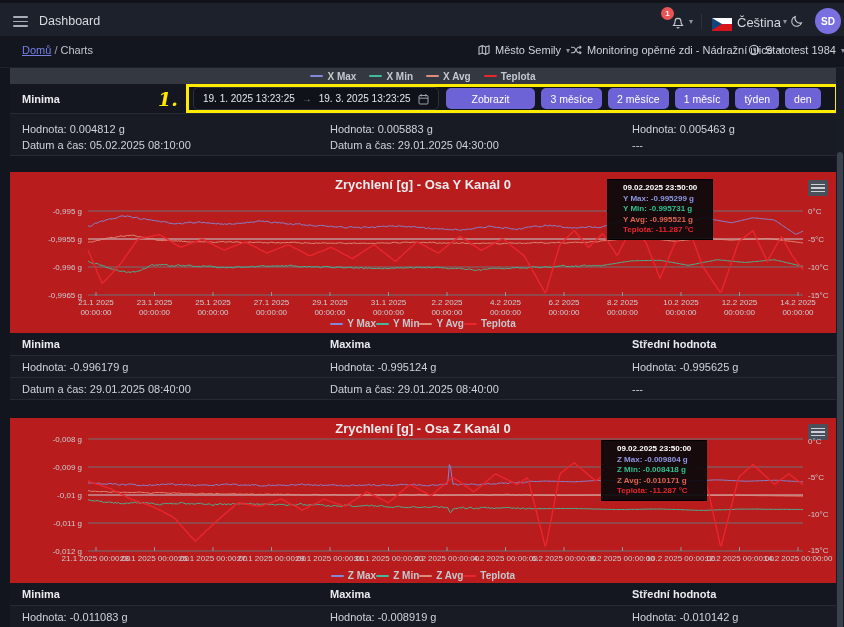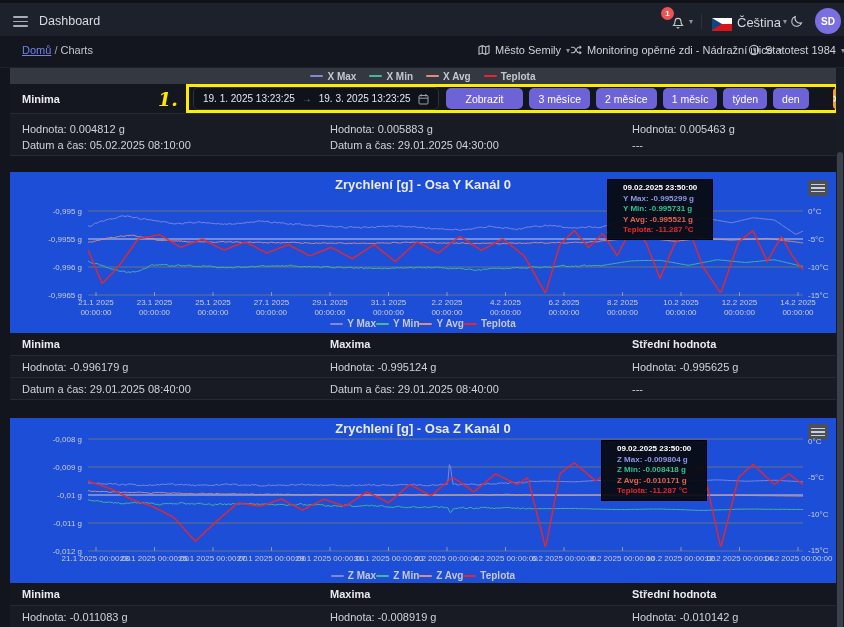--- a/index.html
+++ b/index.html
@@ -46,29 +46,29 @@
 
   
   .toolbar-row{position:absolute;left:10px;top:84px;width:826px;height:30px;background:#14171f;border-bottom:1px solid #252a34;box-sizing:border-box;}
   .annot{position:absolute;left:148px;top:0;height:30px;display:flex;align-items:center;
     font-family:"DejaVu Serif",serif;font-style:italic;font-weight:bold;font-size:19px;color:#ffe600;}
   .hl-box{position:absolute;left:176px;top:0px;width:652px;height:29px;border:3px solid #ffec00;box-sizing:border-box;
     background:#12151d;display:flex;align-items:center;padding:0 4px;}
   .daterange{display:flex;align-items:center;gap:7px;background:#0f1219;border:1px solid #2c313c;border-radius:5px;
     height:21px;padding:0 9px;font-size:10px;color:#e4e7ec;cursor:text;white-space:nowrap;}
   .dr-arrow{color:#7d8390;font-size:10px;}
-  .btn{background:#6e63d6;color:#fff;border:none;border-radius:5px;font-size:10.5px;height:21px;padding:0 20px;
+  .btn{background:#6e63d6;color:#fff;border:none;border-radius:5px;font-size:10.5px;height:21px;padding:0 26px;
     font-family:"Liberation Sans",sans-serif;cursor:pointer;white-space:nowrap;}
   .zobrazit{margin-left:7px;}
   .tb-spacer{flex:1;}
   .range-btn{margin-left:6px;padding:0 9px;}
   .close-btn{margin-left:24px;background:#efa234;color:#fff6e6;width:30px;padding:0;font-weight:bold;font-size:12px;}
 
   
-  .chart-card{position:absolute;left:10px;width:826px;background:#1d4ed8;}
+  .chart-card{position:absolute;left:10px;width:826px;background:#b91c1c;}
   .chart-title{position:absolute;left:0;width:100%;text-align:center;font-size:13px;font-weight:bold;color:#e9ebee;}
   .chart-menu{position:absolute;right:8px;width:20px;height:16px;background:#4a4f59;border-radius:2px;
     display:flex;flex-direction:column;justify-content:center;gap:2px;padding:0 3px;box-sizing:border-box;cursor:pointer;}
   .chart-menu span{display:block;height:1.5px;background:#cdd0d6;}
   .chart-legend{position:absolute;left:0;width:100%;display:flex;justify-content:center;}
   .tooltip{position:absolute;background:rgba(8,9,12,0.92);border:1px solid #000;padding:3px 15px;z-index:5;
     font-size:8px;font-weight:bold;line-height:10.5px;white-space:nowrap;}
   .tooltip .tt-date{color:#ffffff;}
   svg.plot{position:absolute;left:0;top:0;}
 

